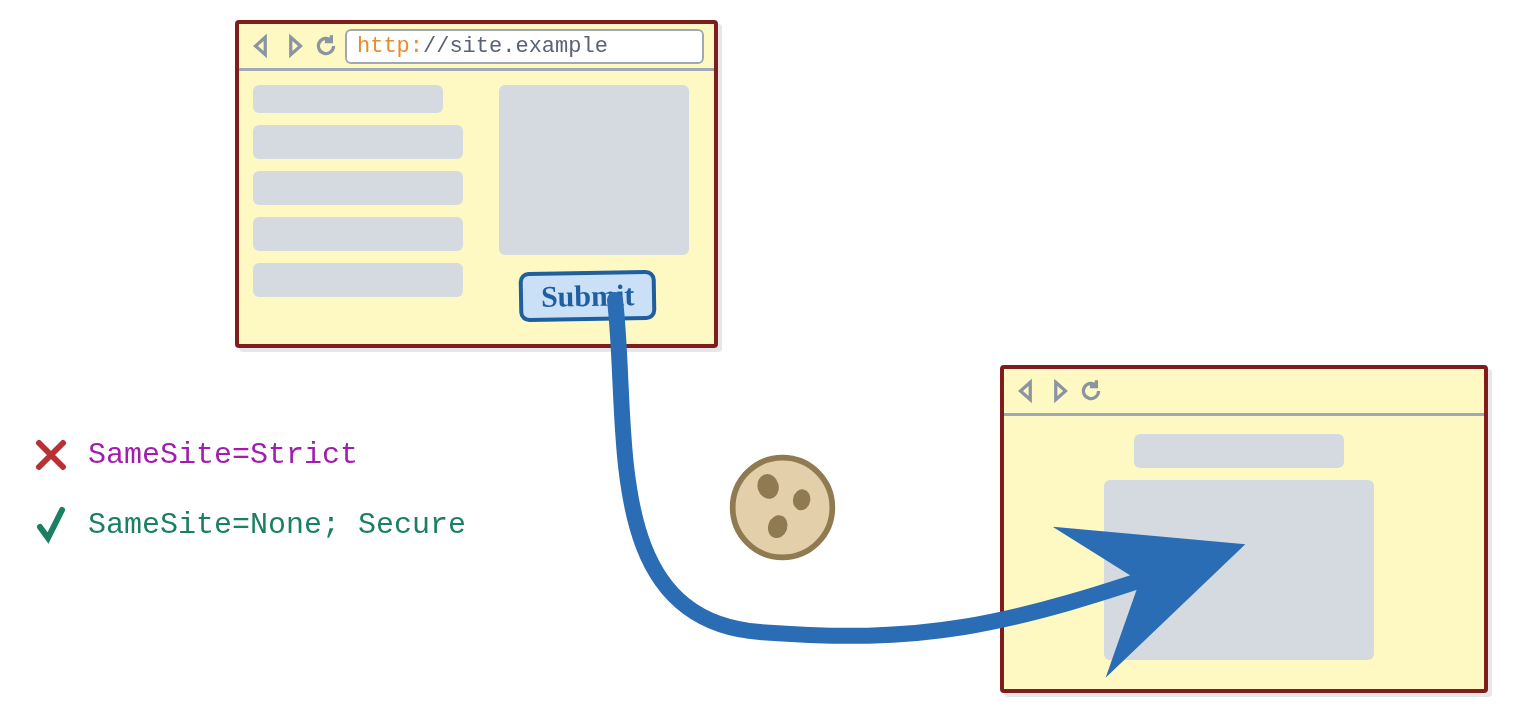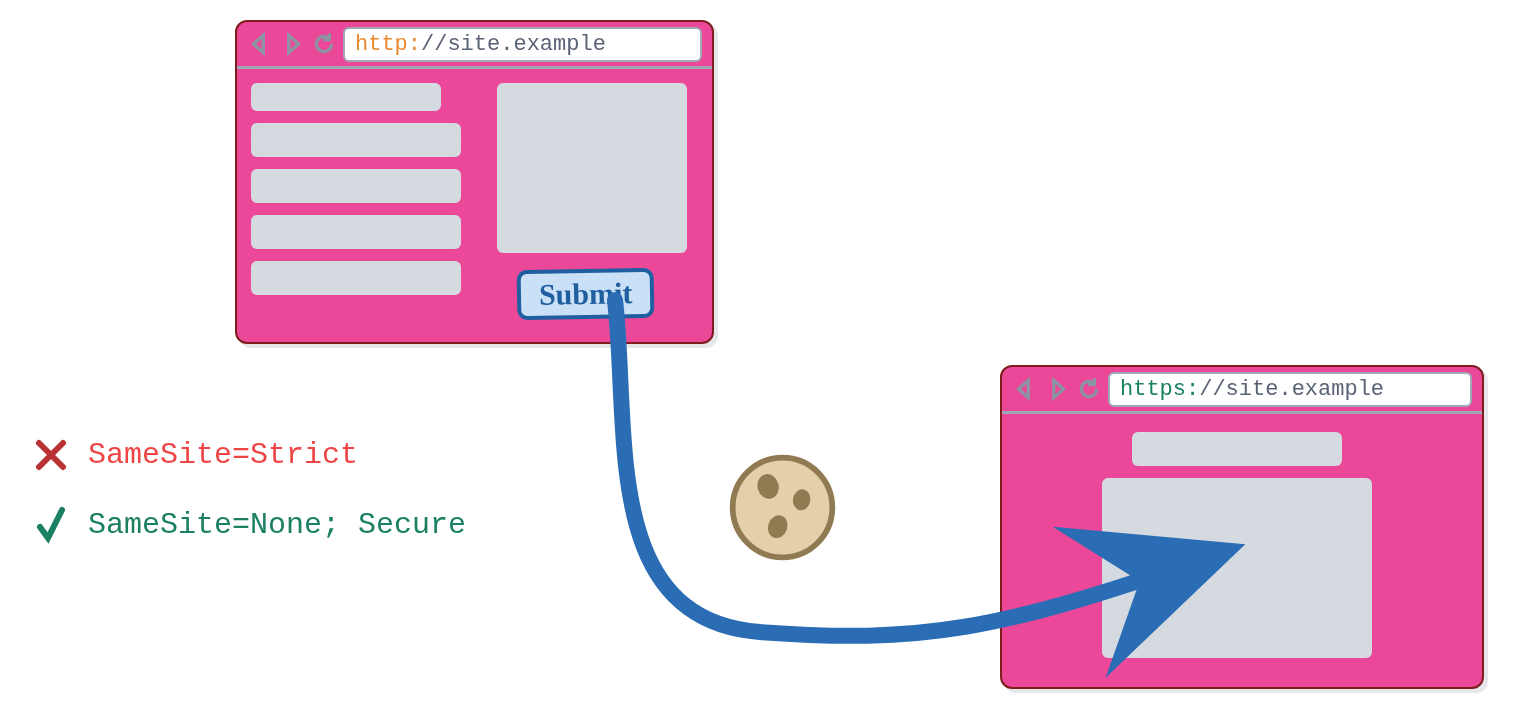--- a/index.html
+++ b/index.html
@@ -8,23 +8,23 @@
     width: 1539px;
     height: 723px;
     position: relative;
     font-family: 'Courier New', monospace;
     background: #fff;
   }
 
   
   .browser {
     position: absolute;
-    background: #ec4899;
-    border: 2px solid #7f1d1d;
-    border-radius: 12px;
+    background: #fef9c3;
+    border: 4px solid #7f1d1d;
+    border-radius: 4px;
     box-shadow: 4px 4px 0 rgba(180,186,195,0.35);
   }
   .browser .toolbar {
     height: 44px;
     display: flex;
     align-items: center;
     gap: 6px;
     padding: 0 10px;
     border-bottom: 3px solid #9fa8b4;
   }
@@ -108,21 +108,21 @@
     align-items:center;
     gap: 16px;
     margin-bottom: 20px;
     height: 50px;
   }
   .legend-row .mark {
     width: 42px;
     display:flex; justify-content:center;
   }
   .legend-row.deny .mark svg { stroke:#b83234; stroke-width:6; stroke-linecap:round; }
-  .legend-row.deny .txt { color:#ef4444; }
+  .legend-row.deny .txt { color:#a21caf; }
   .legend-row.allow .mark svg { stroke:#1a7f63; stroke-width:6; stroke-linecap:round; fill:none;}
   .legend-row.allow .txt { color:#1a7f63; }
 </style>
 </head>
 <body>
 
 <div class="browser" style="left:235px; top:20px; width:475px; height:320px;">
   <div class="toolbar">
     <div class="nav-btn">
       <svg viewBox="0 0 24 24">
@@ -165,23 +165,20 @@
     </div>
     <div class="nav-btn">
       <svg viewBox="0 0 24 24">
           <path d="M9 4 L18 12 L9 20 Z"></path>
         </svg>
     </div>
     <div class="nav-btn">
       <svg viewBox="0 0 24 24">
           <path d="M19 12a7 7 0 1 1-2-4.9 M17 2v6h-6"></path>
         </svg>
-    </div>
-    <div class="addr-bar">
-      <span class="scheme-secure">https:</span><span class="rest">//site.example</span>
     </div>
   </div>
   <div class="content content2">
     <div class="greyblock" style="left:130px; top:18px; width:210px; height:34px;"></div>
     <div class="greyblock" style="left:100px; top:64px; width:270px; height:180px;"></div>
   </div>
 </div>
 
 <div class="cookie">
   <svg viewBox="0 0 120 120">

